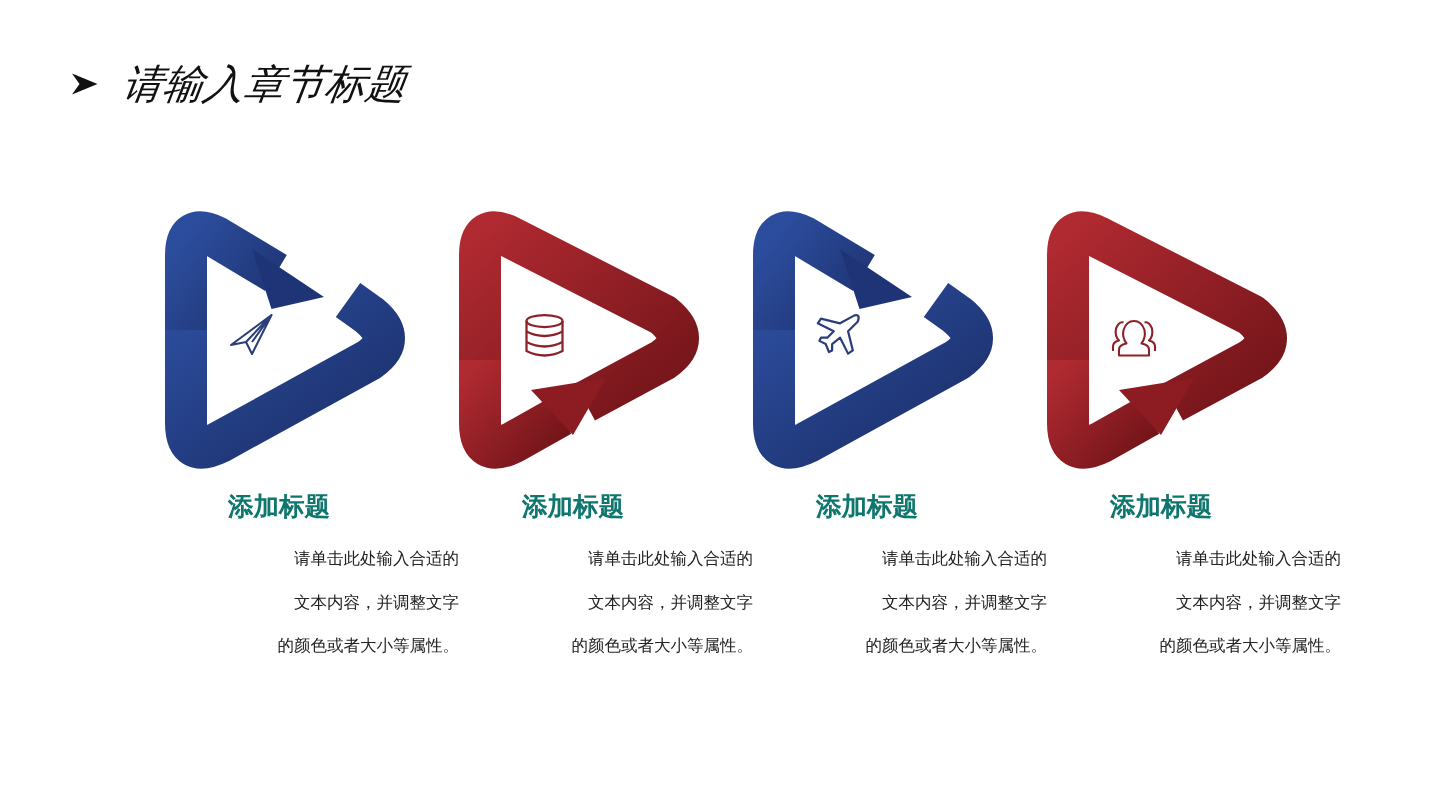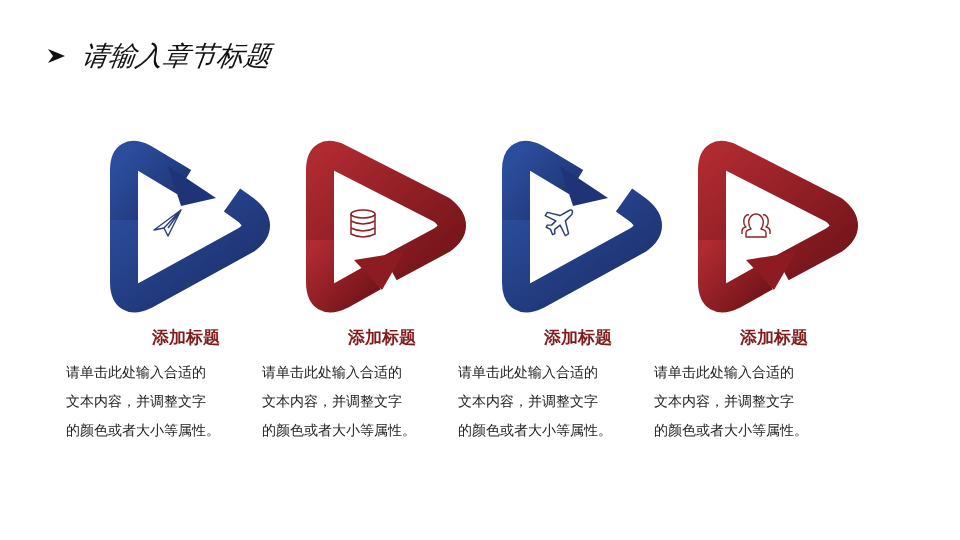--- a/index.html
+++ b/index.html
@@ -12,25 +12,25 @@
   .header .title {
     font-size: 27px; color: #111; font-style: italic; letter-spacing: 0px;
     transform: skewX(-8deg);
     font-family: "DejaVu Sans", sans-serif;
   }
   .card { position: absolute; top: 130px; width: 200px; }
   .card svg.shape { position: absolute; left: 0; top: 0; width: 200px; height: 190px; overflow: visible; }
   .card .icon { position: absolute; }
   .card .label {
     position: absolute; top: 196px; left: 0; width: 200px; text-align: center;
-    font-size: 17px; font-weight: bold; color: #7f1d1d;
+    font-size: 17px; font-weight: bold; color: #0f766e;
   }
   .card .desc {
-    position: absolute; top: 228px; left: -20px; width: 240px; text-align: left;
-    font-size: 14px; line-height: 29px; color: #222;
+    position: absolute; top: 228px; left: -20px; width: 240px; text-align: right;
+    font-size: 11px; line-height: 29px; color: #222;
   }
   .card .desc span { display: block; }
 </style>
 </head>
 <body>
 
 <div class="header">
   <svg class="bullet" viewBox="0 0 20 20">
     <polygon points="2,3 19,10 2,17 7,10" fill="#111"></polygon>
   </svg>

